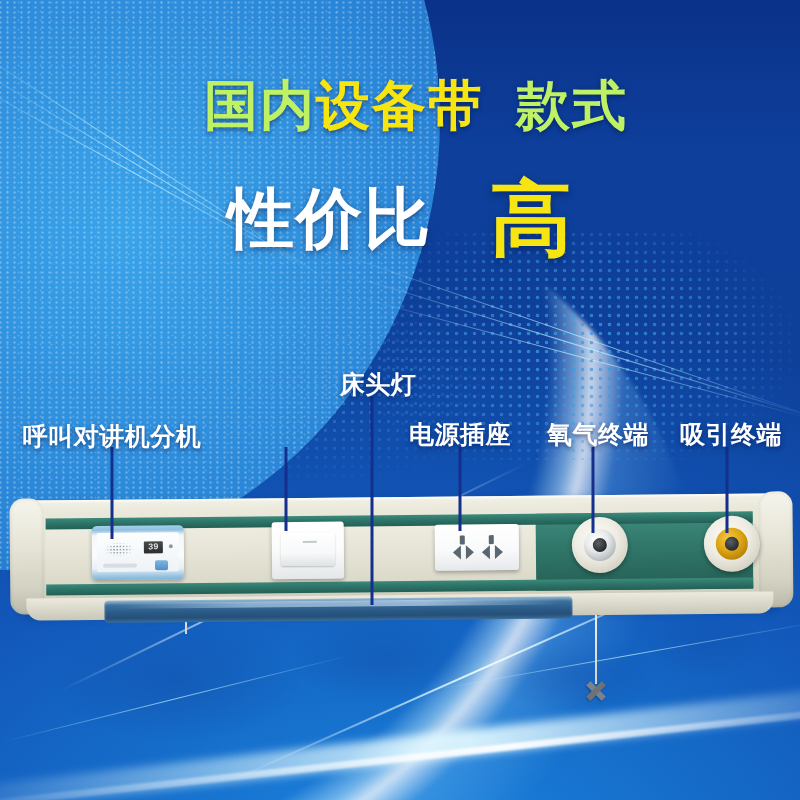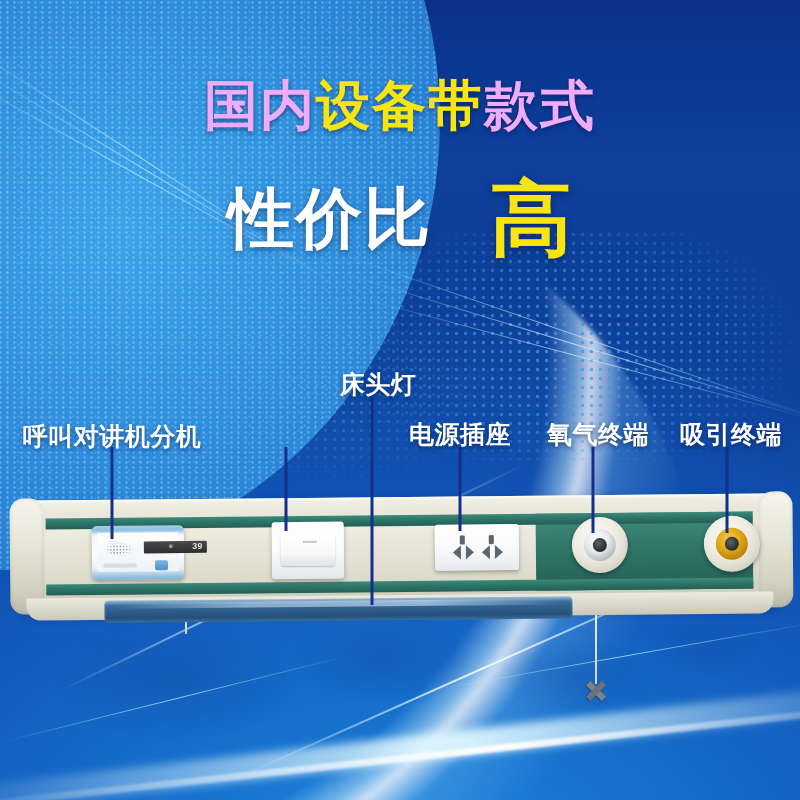--- a/index.html
+++ b/index.html
@@ -100,21 +100,21 @@
   
   .headline{
     position:absolute;left:0;top:78px;width:800px;text-align:center;
     z-index:12;
   }
   .hl-line1{
     font-size:54px;font-weight:bold;letter-spacing:2px;line-height:1;
     white-space:nowrap;
   }
   .hl-line1 span{display:inline-block;}
-  .w-white{color:#f0abfc;text-shadow:0 2px 5px rgba(0,20,70,.55);}
+  .w-white{color:#bef264;text-shadow:0 2px 5px rgba(0,20,70,.55);margin-left:32px;}
   .w-yellow{color:#f6e511;text-shadow:0 2px 5px rgba(0,20,70,.55);}
   .hl-line2{
     position:absolute;left:0;top:96px;width:800px;
     display:flex;align-items:center;justify-content:center;gap:58px;
   }
   .hl-sub{
     font-size:66px;font-weight:bold;color:#ffffff;letter-spacing:2px;
     text-shadow:0 2px 6px rgba(0,20,70,.5);
   }
   .hl-big{
@@ -198,21 +198,20 @@
     background-image:radial-gradient(circle,#7d8d99 .6px,rgba(0,0,0,0) .9px);
     background-size:3.2px 3.2px;opacity:.85;
     -webkit-mask-image:radial-gradient(ellipse 50% 50% at 50% 50%,#000 40%,rgba(0,0,0,0) 95%);
     mask-image:radial-gradient(ellipse 50% 50% at 50% 50%,#000 40%,rgba(0,0,0,0) 95%);
   }
   .ic-display{
     position:absolute;left:47px;top:9px;width:19px;height:12px;border-radius:1px;
     background:linear-gradient(180deg,#4a4a4a,#2d2d2d);
     color:#d7dde2;font-size:9px;line-height:12px;text-align:center;font-weight:bold;
     font-family:"Liberation Mono","DejaVu Sans Mono",monospace;
-    padding-left:44px;
   }
   .ic-led{position:absolute;left:72px;top:12px;width:4px;height:4px;border-radius:50%;background:#8f9aa3;}
   .ic-btn{position:absolute;left:58px;top:28px;width:13px;height:10px;border-radius:2px;background:linear-gradient(180deg,#7db6e0,#4d91c9);}
   .ic-slot{position:absolute;left:6px;top:31px;width:34px;height:4px;border-radius:2px;background:#d6dde3;}
 
   .switch{
     left:254px;top:24px;width:72px;height:57px;border-radius:3px;
     background:linear-gradient(180deg,#ffffff 0%,#fafbfb 50%,#e4e7e9 100%);
     box-shadow:0 2px 4px rgba(0,0,0,.3);
     position:absolute;

